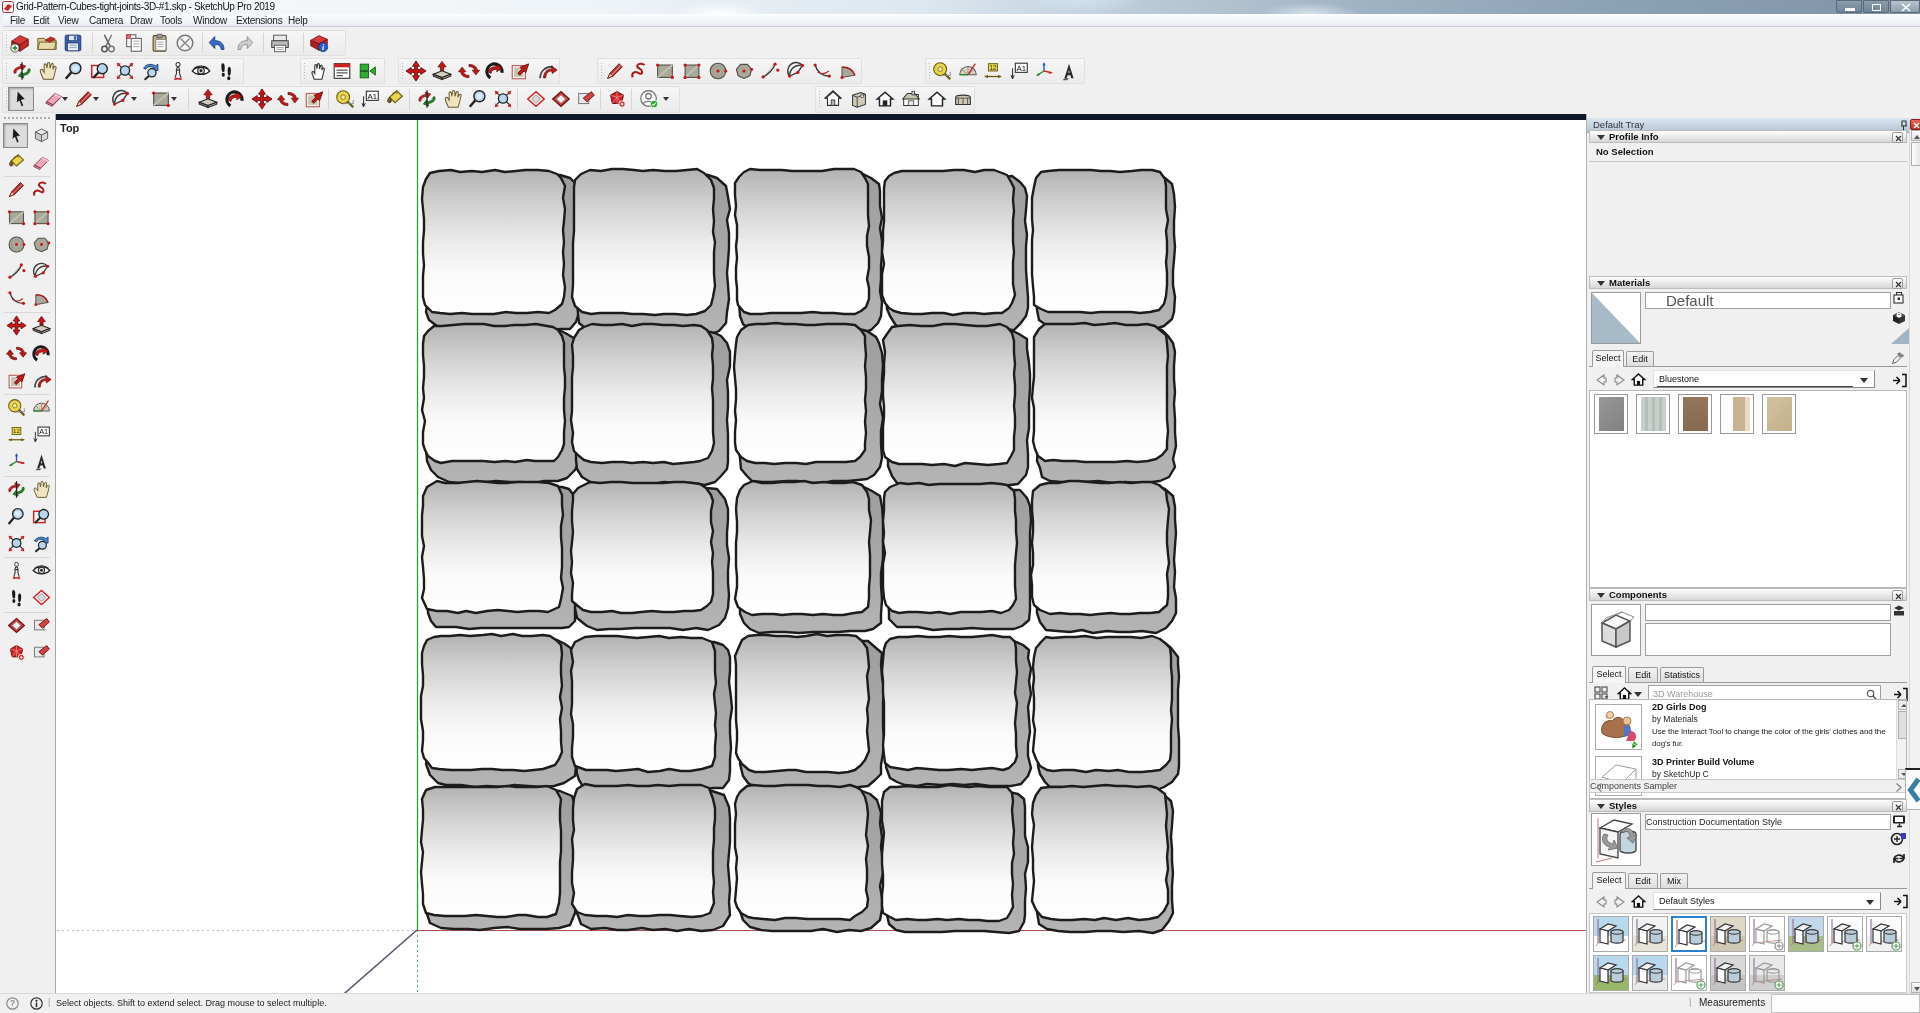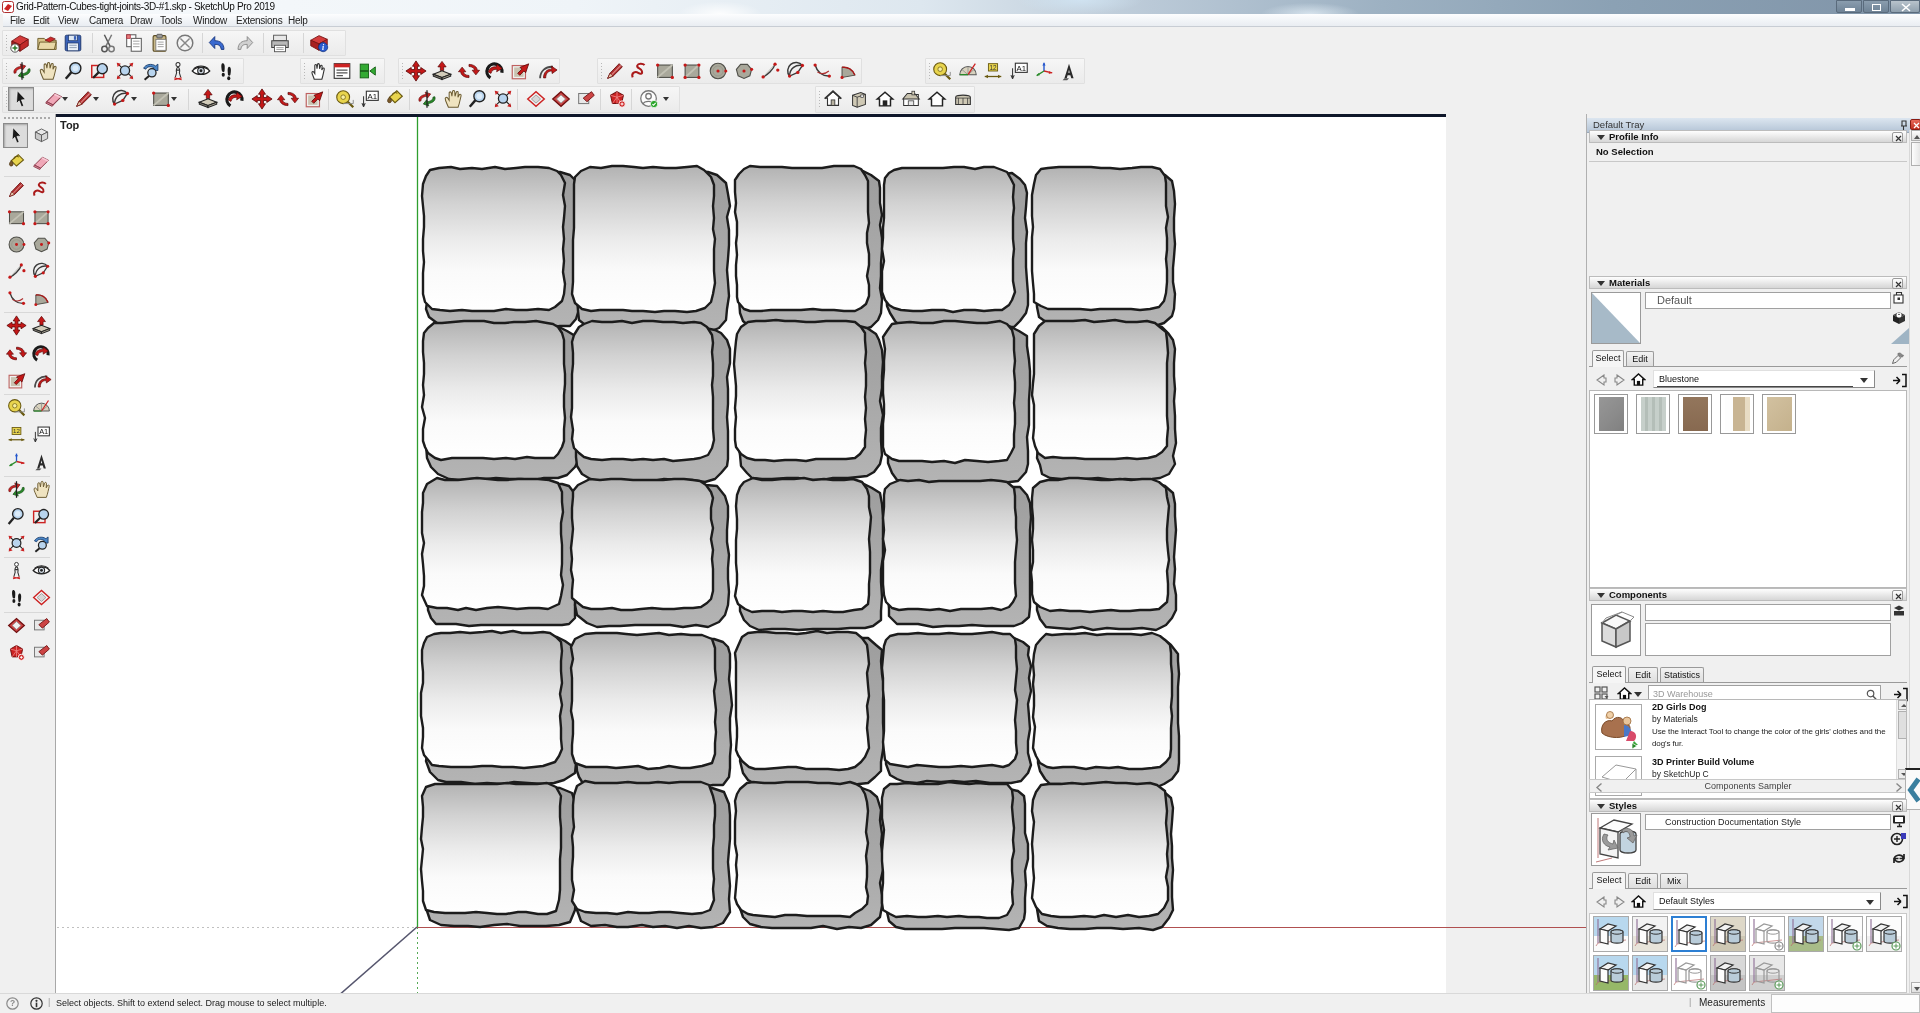--- a/index.html
+++ b/index.html
@@ -6,21 +6,21 @@
 #titlebar{left:0;top:0;width:1920px;height:14px;background:radial-gradient(60px 18px at 720px 14px,rgba(255,255,255,0.9),rgba(255,255,255,0) 70%),radial-gradient(90px 20px at 1080px 0px,rgba(210,230,245,0.8),rgba(210,230,245,0) 70%),radial-gradient(70px 16px at 1310px 14px,rgba(235,245,252,0.7),rgba(235,245,252,0) 70%),linear-gradient(90deg,#f7fafc 0%,#eff4f8 30%,#dde7ef 48%,#bac9d7 60%,#9db1c2 72%,#8ba1b4 84%,#8094a8 100%)}
 #titlebar .tt{position:absolute;left:16px;top:1px;font-size:10px;letter-spacing:-0.35px;color:#111}
 #menubar{left:3px;top:14px;width:1920px;height:13px;background:linear-gradient(#fcfdfe,#e9edf2);border-bottom:1px solid #c8cdd4}
 .menuitem{position:absolute;top:0.5px;font-size:10px;letter-spacing:-0.25px;color:#222}
 #toolbars{left:0;top:27px;width:1920px;height:87px;background:#f0f0f0}
 .tbgroup{position:absolute;background:linear-gradient(#f6f6f6,#ebebeb);border:1px solid #e0e0e0;border-radius:1px}
 .grip{position:absolute;left:2px;top:3px;bottom:3px;width:3px;background-image:radial-gradient(circle,#b8b8b8 30%,transparent 31%);background-size:3px 3px}
 .sep{position:absolute;width:1px;background:#d6d6d6}
 .ic{position:absolute}
 #leftbar{left:0;top:114px;width:56px;height:879px;background:#f0f0f0;border-right:1px solid #a8a8a8}
-#canvas{left:56px;top:114px;width:1390px;height:879px;background:#ffffff;border-top:3px solid #0f172a}
+#canvas{left:56px;top:114px;width:1530px;height:879px;background:#ffffff;border-top:6px solid #0f172a}
 #rightpanel{left:1586px;top:114px;width:334px;height:879px;background:#f0f0f0;border-left:1px solid #b0b0b0}
 #statusbar{left:0;top:993px;width:1920px;height:20px;background:#f0f0f0;border-top:1px solid #d9d9d9;font-size:9px;color:#222}
 .hdr{position:absolute;left:2px;width:318px;height:13px;background:linear-gradient(#fefefe,#d6d6d6);border:1px solid #bcbcbc;font-size:9.5px;color:#111;font-weight:700}
 .hdr .tri{position:absolute;left:7px;top:4px;width:0;height:0;border-left:4px solid transparent;border-right:4px solid transparent;border-top:5px solid #333}
 .hdr .xbtn{position:absolute;right:3px;top:1px;width:11px;height:11px;border:1px solid #9a9a9a;border-radius:2px;background:linear-gradient(#fdfdfd,#e4e4e4);font-size:8px;line-height:9px;text-align:center;font-weight:400;color:#333}
 .tab{position:absolute;height:15px;background:linear-gradient(#ffffff,#ececec);border:1px solid #9a9a9a;border-bottom:none;border-radius:2px 2px 0 0;font-size:9px;color:#111;text-align:center}
 .field{position:absolute;background:#fff;border:1px solid #a0a0a0;font-size:9px;color:#333}
 .thumbbox{position:absolute;background:#fff;border:1px solid #9a9a9a}
 </style></head><body>
 
@@ -797,21 +797,21 @@
       <div class="abs" style="left:19px;top:0px">Materials</div>
       <div class="xbtn">
         <svg width="9" height="9" viewBox="0 0 9 9" style="position:absolute;left:0.5px;top:0.5px">
           <path d="M2 2 L7 7 M7 2 L2 7" stroke="#333" stroke-width="1.2"></path>
         </svg>
       </div>
     </div>
     <div class="thumbbox" style="left:4px;top:178px;width:50px;height:52px"><svg width="48" height="50">
         <polygon points="0,0 48,50 0,50" fill="#a7bac8"></polygon>
       </svg></div>
-    <div class="field" style="left:58px;top:178px;width:246px;height:17px;line-height:15px;padding-left:11px;color:#555;font-size:11px">Default</div>
+    <div class="field" style="left:58px;top:178px;width:246px;height:17px;line-height:15px;padding-left:20px;color:#555;font-size:15px">Default</div>
     <svg class="ic" style="left:305px;top:177px" width="14" height="14" viewBox="0 0 14 14">
       <rect x="2" y="4" width="9" height="8" fill="#fff" stroke="#333" stroke-width="1.1"></rect>
       <path d="M4.5 4 V1.5 H9.5 V4" stroke="#333" stroke-width="1.1" fill="none"></path>
       <rect x="5.5" y="6.5" width="2.5" height="2.5" fill="#333"></rect>
     </svg>
     <svg class="ic" style="left:303px;top:194px" width="18" height="18" viewBox="0 0 18 18">
       <path d="M3 7 L9 4 L15 7 L9 10 Z" fill="#444"></path>
       <path d="M3 7 L9 10 L9 16 L3 13 Z" fill="#222"></path>
       <path d="M15 7 L9 10 L9 16 L15 13 Z" fill="#333"></path>
       <circle cx="9" cy="7" r="2.5" fill="#fff"></circle>
@@ -930,21 +930,21 @@
       <div class="abs" style="left:306px;top:0;width:12px;height:80px;background:#f2f2f2;border-left:1px solid #ddd">
         <div class="abs" style="left:1px;top:0px;width:10px;height:10px;background:#ececec;border:1px solid #b0b0b0">
           <div class="abs" style="left:2px;top:3px;width:0;height:0;border-left:3px solid transparent;border-right:3px solid transparent;border-bottom:3.5px solid #555"></div>
         </div>
         <div class="abs" style="left:1px;top:11px;width:10px;height:28px;background:#dfdfdf;border:1px solid #b0b0b0"></div>
         <div class="abs" style="left:1px;top:69px;width:10px;height:10px;background:#ececec;border:1px solid #b0b0b0">
           <div class="abs" style="left:2px;top:3px;width:0;height:0;border-left:3px solid transparent;border-right:3px solid transparent;border-top:3.5px solid #555"></div>
         </div>
       </div>
     </div>
-    <div class="abs" style="left:2px;top:665px;width:318px;height:14px;background:#f0f0f0;border:1px solid #c8c8c8;font-size:9px;color:#444;text-align:center;line-height:13px">Components Sampler<svg class="abs" style="left:4px;top:2px" width="11" height="11" viewBox="0 0 11 11">
+    <div class="abs" style="left:2px;top:665px;width:318px;height:14px;background:#f0f0f0;border:1px solid #c8c8c8;font-size:9px;color:#444;text-align:left;line-height:13px">Components Sampler<svg class="abs" style="left:4px;top:2px" width="11" height="11" viewBox="0 0 11 11">
         <path d="M7.5 1.5 L3 5.5 L7.5 9.5" fill="none" stroke="#888" stroke-width="1.4"></path>
       </svg><svg class="abs" style="left:303px;top:2px" width="11" height="11" viewBox="0 0 11 11">
         <path d="M3.5 1.5 L8 5.5 L3.5 9.5" fill="none" stroke="#888" stroke-width="1.4"></path>
       </svg></div>
     <div class="abs" style="left:318px;top:654px;width:16px;height:42px;background:#fafafa;border:1px solid #b0b0b0;border-top:2px solid #222">
       <svg style="position:absolute;left:0px;top:6px" width="15" height="28" viewBox="0 0 15 28">
         <path d="M12.5 3 L4.5 14 L12.5 25" fill="none" stroke="#3a7f9f" stroke-width="5" stroke-linejoin="miter"></path>
       </svg>
     </div>
     <div class="hdr" style="top:685px">
@@ -957,21 +957,21 @@
       </div>
     </div>
     <div class="thumbbox" style="left:4px;top:699px;width:50px;height:53px"><svg width="48" height="51" viewBox="0 0 48 51">
         <path d="M8 14 L22 6 L40 10 L26 18 Z" fill="#fbfbfb" stroke="#444" stroke-width="1.3"></path>
         <path d="M8 14 L26 18 L26 44 L8 40 Z" fill="#f4f4f4" stroke="#444" stroke-width="1.3"></path>
         <path d="M28 20 a8 3 0 0 1 16 0 l0 16 a8 3 0 0 1 -16 0 Z" fill="#c2d4e0" stroke="#444" stroke-width="1.3"></path>
         <path d="M12 20 C8 26 12 32 18 33 L16 36 L26 34 L22 26 L21 30 C16 29 13 25 16 21 Z" fill="#9a9a9a" stroke="#666" stroke-width="0.8"></path>
         <path d="M30 16 C36 12 42 16 42 22 L45 21 L41 29 L35 24 L38 23 C38 18 34 16 31 19 Z" fill="#9a9a9a" stroke="#666" stroke-width="0.8"></path>
         <path d="M4 48 L20 44 M6 4 L6 44" stroke="#b86a6a" stroke-width="0.9"></path>
       </svg></div>
-    <div class="field" style="left:58px;top:700px;width:246px;height:16px;line-height:14px;padding-left:19px;color:#222;font-size:9px">Construction Documentation Style</div>
+    <div class="field" style="left:58px;top:700px;width:246px;height:16px;line-height:14px;padding-left:0;color:#222;font-size:9px">Construction Documentation Style</div>
     <svg class="ic" style="left:305px;top:700px" width="15" height="14" viewBox="0 0 15 14">
       <rect x="1" y="1.5" width="12" height="8" rx="1" fill="#222"></rect>
       <rect x="3" y="3" width="8" height="5" fill="#fff"></rect>
       <path d="M5 12.5 h5 M7.5 9.5 v3" stroke="#222" stroke-width="1.4"></path>
     </svg>
     <svg class="ic" style="left:303px;top:716px" width="17" height="17" viewBox="0 0 17 17">
       <circle cx="7" cy="9" r="5.5" fill="none" stroke="#222" stroke-width="1.6"></circle>
       <path d="M7 6 v6 M4 9 h6" stroke="#222" stroke-width="1.4"></path>
       <rect x="11" y="3" width="5" height="6" fill="#3a3ab8"></rect>
     </svg>

